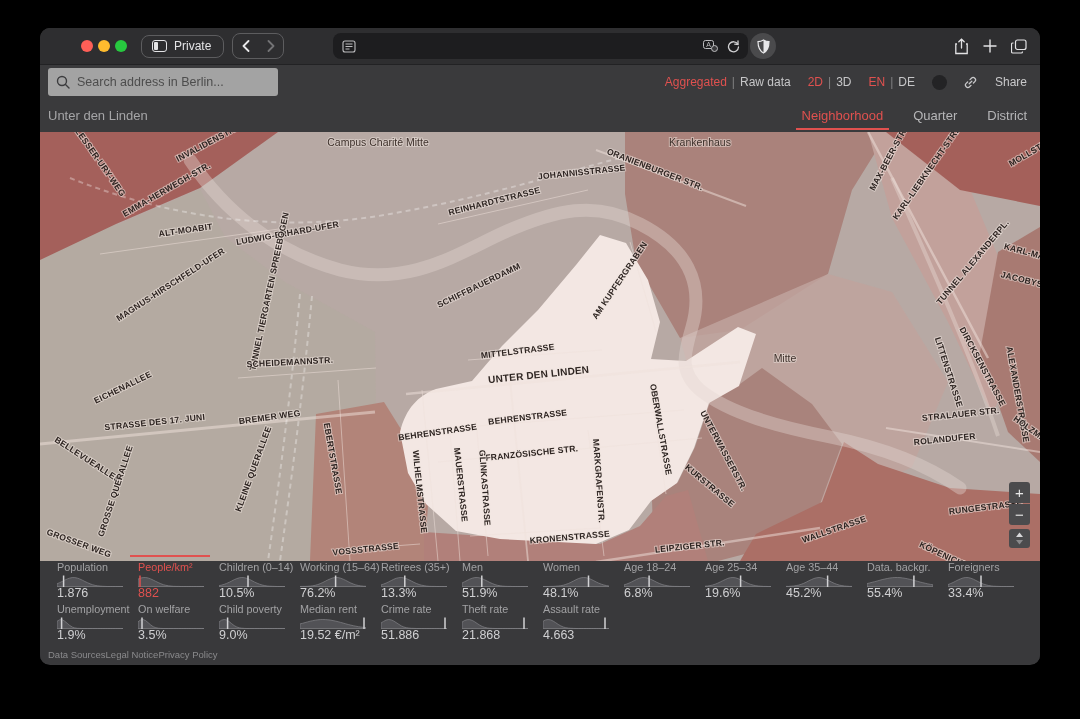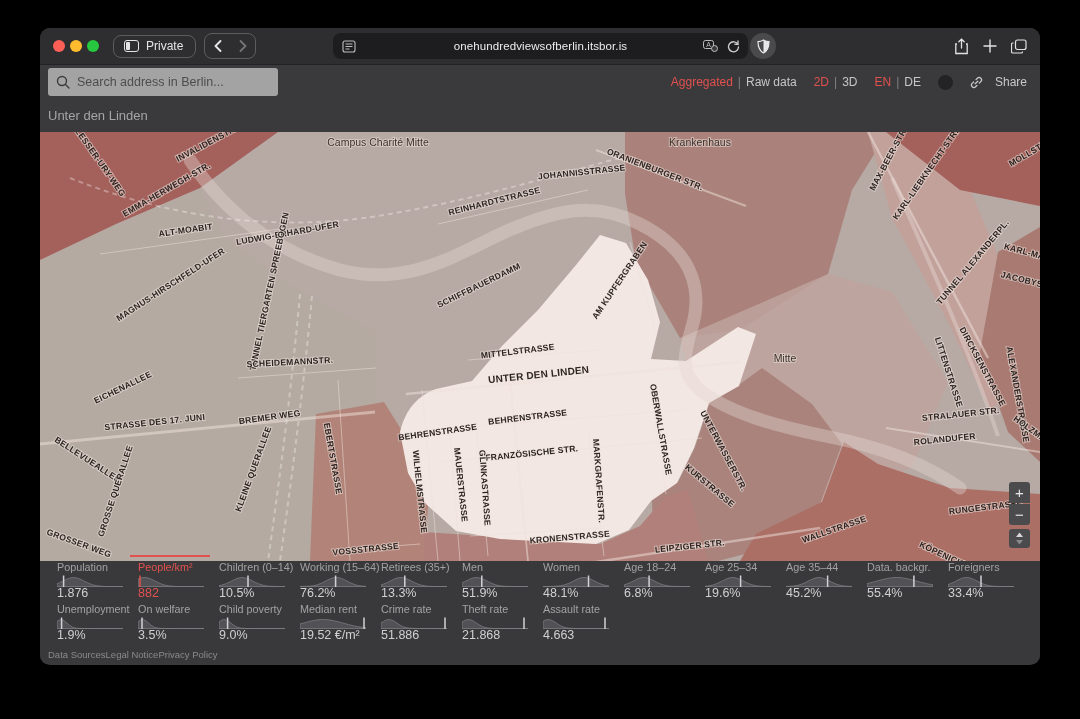--- a/index.html
+++ b/index.html
@@ -1,21 +1,21 @@
 <!DOCTYPE html>
 <html style="--accent: #e0514f;"><head>
 <meta charset="utf-8">
 <style>
   html,body{margin:0;padding:0;background:#000;width:1080px;height:719px;overflow:hidden;
     font-family:"Liberation Sans",sans-serif;-webkit-font-smoothing:antialiased;}
   .window{position:absolute;left:40px;top:28px;width:1000px;height:637px;background:#3a3a3c;
     border-radius:10px;overflow:hidden;box-shadow:0 18px 60px rgba(0,0,0,.8);}
   
   .titlebar{height:36px;background:#2e2e30;border-bottom:1px solid #222224;position:relative;
-    display:flex;align-items:center;}
+    display:flex;align-items:center;padding-left:28px;}
   .tl{width:12px;height:12px;border-radius:50%;display:inline-block;}
   .tl.r{background:#fe5f57;margin-left:13px}.tl.y{background:#febb2e;margin-left:5px}.tl.g{background:#27c83f;margin-left:5px}
   .badge{display:flex;align-items:center;gap:7px;margin-left:14px;border:1px solid #5d5d5f;
     border-radius:8px;padding:3px 12px 4px 10px;color:#e4e4e6;font-size:12px;}
   .navcap{display:flex;align-items:center;margin-left:8px;border:1px solid #5d5d5f;border-radius:8px;height:24px;}
   .navbtn{width:25px;height:24px;display:flex;align-items:center;justify-content:center;}
   .urlpill{position:absolute;left:293px;top:5px;width:415px;height:26px;background:#1d1d1f;
     border-radius:8px;display:flex;align-items:center;color:#ececee;}
   .urltext{position:absolute;left:0;right:0;text-align:center;font-size:11.5px;letter-spacing:.1px;}
   .urlicons-l{position:absolute;left:9px;display:flex}
@@ -29,21 +29,21 @@
   .search{position:relative;margin-left:8px;width:230px;height:28px;}
   .search input{width:100%;height:100%;box-sizing:border-box;background:#a3a3a3;border:none;border-radius:3px;
     padding:0 8px 0 29px;font-size:12.5px;color:#222;font-family:"Liberation Sans",sans-serif;outline:none;}
   .search input::placeholder{color:#4d4d4d;}
   .search .mag{position:absolute;left:8px;top:7px;}
   .tright{position:absolute;right:13px;display:flex;align-items:center;gap:17px;font-size:12px;color:#c6c6c8;}
   .tright .sep{color:#808082;margin:0 5px;}
   .red{color:var(--accent);}
   .lnk{cursor:pointer;}
   .themedot{width:15px;height:15px;border-radius:50%;background:#232325;}
-  .sharebtn{display:flex;align-items:center;gap:12px;color:#c9c9cb;cursor:pointer;}
+  .sharebtn{display:flex;align-items:center;gap:18px;color:#c9c9cb;cursor:pointer;}
   
   .subheader{height:33px;background:#3a3a3c;position:relative;display:flex;align-items:center;}
   .ptitle{margin-left:8px;font-size:13px;color:#a5a5a7;}
   .tabs{position:absolute;right:8px;top:0;height:33px;display:flex;gap:20px;align-items:center;font-size:13px;color:#b6b6b8;}
   .tab{position:relative;padding:0 5px;cursor:pointer;}
   .tab.active{color:var(--accent);}
   .tab.active::after{content:"";position:absolute;left:-1px;right:-1px;bottom:-7px;height:2px;background:var(--accent);}
   
   .map{position:relative;height:429px;background:#b7a9a4;overflow:hidden;cursor:grab;}
   .map svg.base{position:absolute;inset:0;}
@@ -99,21 +99,20 @@
       </div>
     </div>
 
     <div class="urlpill">
       <span class="urlicons-l">
         <svg width="14" height="13" viewBox="0 0 14 13">
           <rect x="1" y="1" width="12" height="11" rx="2" fill="none" stroke="#bdbdbf" stroke-width="1.1"></rect>
           <path d="M3.5 4 h7 M3.5 6.5 h7 M3.5 9 h4" stroke="#bdbdbf" stroke-width="1"></path>
         </svg>
       </span>
-      <span class="urltext">onehundredviewsofberlin.itsbor.is</span>
       <span class="urlicons-r">
         <svg width="15" height="12" viewBox="0 0 15 12">
           <rect x="0.5" y="0.5" width="10" height="8" rx="2" fill="none" stroke="#bdbdbf"></rect>
           <text x="5.5" y="7" font-size="7" fill="#bdbdbf" text-anchor="middle" font-family="Liberation Sans,sans-serif">A</text>
           <circle cx="11.5" cy="8.5" r="3" fill="#3a3a3c" stroke="#bdbdbf"></circle>
         </svg>
         <svg width="13" height="13" viewBox="0 0 13 13">
           <path d="M10.8 4.2 A 5 5 0 1 0 11.5 7" fill="none" stroke="#cfcfd1" stroke-width="1.3" stroke-linecap="round"></path>
           <path d="M11 1 L11 4.5 L7.8 4.2" fill="none" stroke="#cfcfd1" stroke-width="1.3" stroke-linecap="round"></path>
         </svg>
@@ -173,20 +172,25 @@
           <path d="M6 3.6 L7.4 2.2 A 2.3 2.3 0 0 1 10.8 5.6 L9.4 7" fill="none" stroke="#c9c9cb" stroke-width="1.3" stroke-linecap="round"></path>
           <path d="M7 9.4 L5.6 10.8 A 2.3 2.3 0 0 1 2.2 7.4 L3.6 6" fill="none" stroke="#c9c9cb" stroke-width="1.3" stroke-linecap="round"></path>
         </svg>
         <span>Share</span>
       </span>
     </div>
   </div>
 
   <div class="subheader">
     <span class="ptitle">Unter den Linden</span>
+    <div class="tabs">
+      <span class="tab active">Neighborhood</span>
+      <span class="tab">Quarter</span>
+      <span class="tab">District</span>
+    </div>
   </div>
 
   <div class="map">
     <svg class="base" width="1000" height="429" viewBox="0 0 1000 429" preserveAspectRatio="none">
 
       <rect x="0" y="0" width="1000" height="429" fill="#b7a9a4"></rect>
       <path d="M0,96 L80,92 L160,57 L185,105 L245,150 L335,200 L338,429 L0,429 Z" fill="#b2ab9f" opacity=".55"></path>
       <path d="M0,0 L238,0 L160,56 L76,92 L0,128 Z" fill="#a4605b"></path>
       <path d="M585,0 L848,0 L812,58 L788,142 L700,198 L640,206 L596,130 L585,62 Z" fill="#aa827b"></path>
       <path d="M640,206 L788,142 L852,160 L908,250 L872,335 L760,390 L700,330 L655,260 Z" fill="#bfa39d" opacity=".85"></path>

